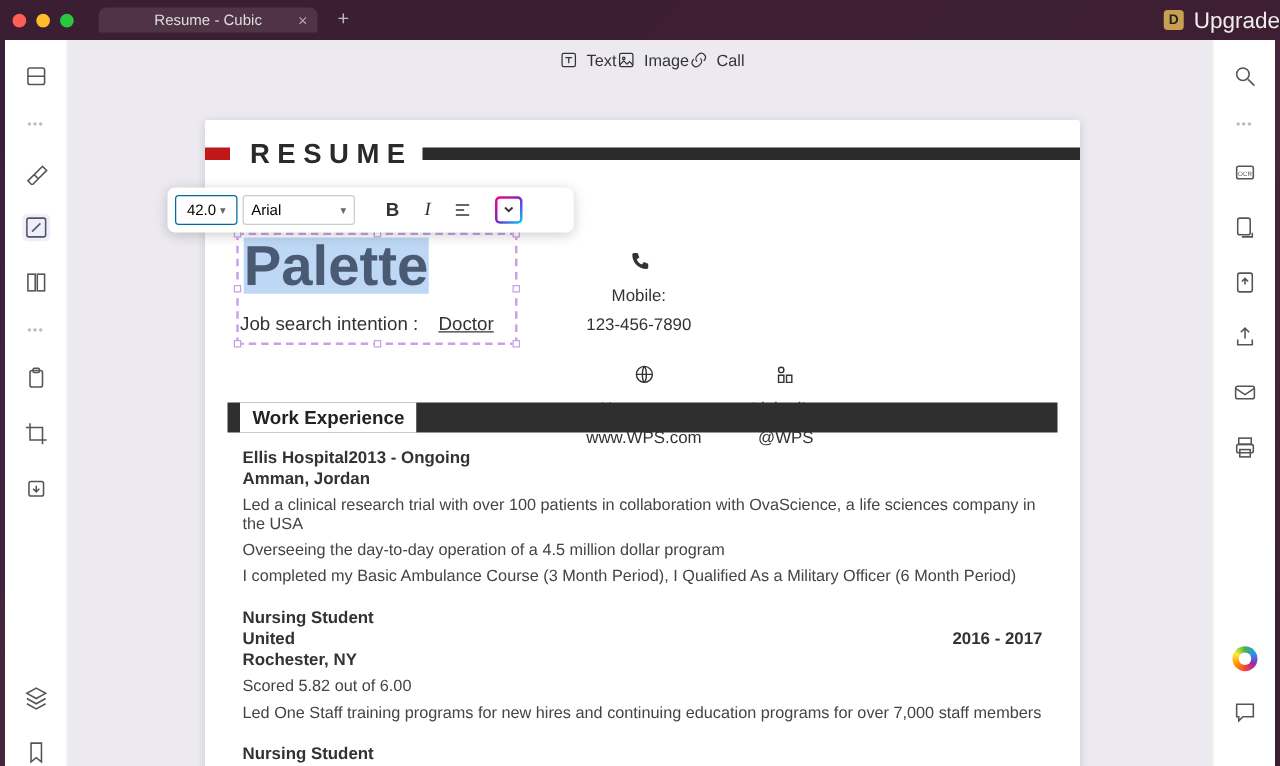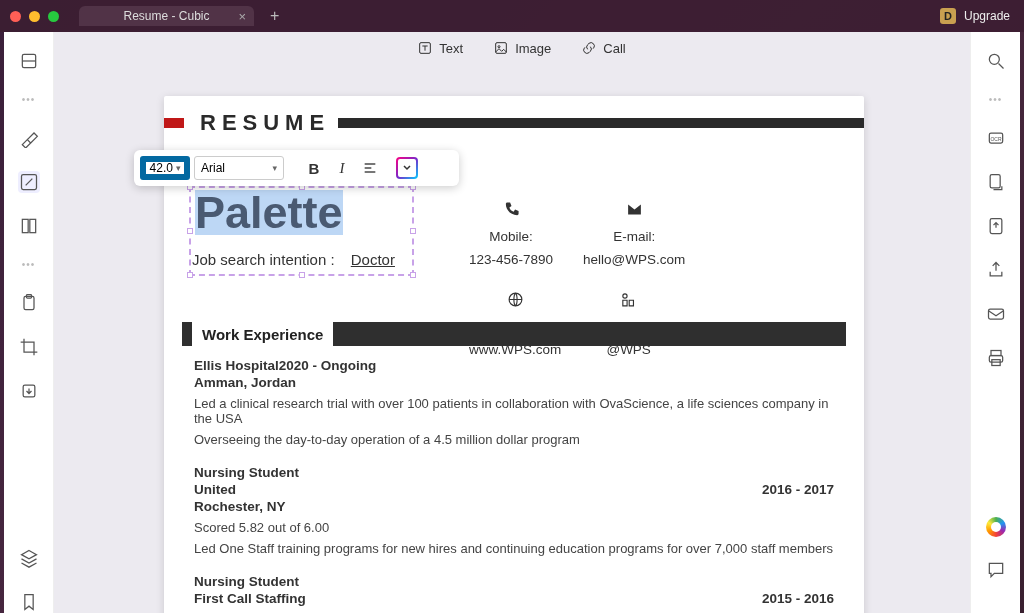--- a/index.html
+++ b/index.html
@@ -11,56 +11,56 @@
   .traffic { display: flex; gap: 8px; padding-left: 10px; }
   .dot { width: 11px; height: 11px; border-radius: 50%; }
   .dot.red { background:#ff5f56; }
   .dot.yellow { background:#ffbd2e; }
   .dot.green { background:#27c93f; }
   .tab { margin-left: 20px; height: 20px; width: 175px; background: rgba(90,60,80,0.7); border-radius: 6px 6px 0 0; display:flex; align-items:center; justify-content:center; position:relative; color:#ddd; font-size:12px; }
   .tab-close { position:absolute; right:8px; color:#aaa; font-size:13px; }
   .newtab { margin-left:10px; color:#bbb; font-size:16px; padding:0 6px; }
   .spacer { flex:1; }
   .user-badge { width:16px; height:16px; background:#c9a050; color:#222; font-size:11px; font-weight:600; display:flex; align-items:center; justify-content:center; border-radius:3px; margin-right:8px; }
-  .upgrade { color:#eee; font-size:12px; margin-right:14px; }
+  .upgrade { color:#eee; font-size:18px; }
 
   
   .app { display:flex; height: calc(613px - 32px); background:#eceaf0; border-radius: 8px 8px 0 0; margin: 0 4px; }
 
   .leftbar, .rightbar { width:50px; background:#fff; display:flex; flex-direction:column; align-items:center; padding-top:18px; gap:22px; }
   .rightbar { border-left:1px solid #eee; }
   .leftbar { border-right:1px solid #eee; }
   .sideicon { width:22px; height:22px; color:#555; display:flex; align-items:center; justify-content:center; cursor:pointer; }
   .sideicon svg { width:20px; height:20px; stroke:#555; fill:none; stroke-width:1.5; }
   .sideicon.active { background:#eef; border-radius:4px; }
   .side-spacer { flex:1; }
   .dots3 { color:#bbb; font-size:10px; letter-spacing:1px; }
   .rainbow { width:20px; height:20px; border-radius:50%; background: conic-gradient(#4caf50,#2196f3,#9c27b0,#f44336,#ff9800,#ffeb3b,#4caf50); position:relative; }
   .rainbow::after { content:''; position:absolute; inset:5px; background:#fff; border-radius:50%; }
 
   .canvas { flex:1; position:relative; overflow:hidden; }
 
   
-  .quicktools { position:absolute; top:8px; left:0; right:0; display:flex; justify-content:center; gap:30px; font-size:13px; color:#333;padding-left:19px; }
+  .quicktools { position:absolute; top:8px; left:0; right:0; display:flex; justify-content:center; font-size:13px; color:#333;padding-left:19px; }
   .qt { display:flex; align-items:center; gap:6px; cursor:pointer; }
   .qt svg { width:16px; height:16px; stroke:#333; fill:none; stroke-width:1.5; }
 
   
   .page { position:absolute; top:64px; left:110px; width:700px; height:560px; background:#fff; box-shadow:0 2px 8px rgba(0,0,0,0.15); border-radius:2px; }
 
   
   .banner { position:absolute; top:18px; left:0; right:0; height:18px; display:flex; align-items:center; }
   .banner-red { width:20px; height:10px; background:#c01818; }
   .banner-gap { width:8px; }
   .banner-title { font-size:22px; font-weight:700; letter-spacing:6px; color:#2a2a2a; padding:0 8px; }
   .banner-bar { flex:1; height:10px; background:#2a2a2a; }
 
   
   .edit-toolbar { position:absolute; top:118px; left:80px; width:325px; height:36px; background:#fff; border-radius:6px; box-shadow:0 2px 10px rgba(0,0,0,0.2); display:flex; align-items:center; padding:0 6px; gap:4px; z-index:5; }
-  .fsize { width:50px; height:24px; border:6px solid #0369a1; border-radius:3px; font-size:12px; display:flex; align-items:center; justify-content:center; gap:3px; }
+  .fsize { width:50px; height:24px; border:1px solid #0369a1; border-radius:3px; font-size:12px; display:flex; align-items:center; justify-content:center; gap:3px; }
   .ffam { width:90px; height:24px; border:1px solid #ccc; border-radius:3px; font-size:12px; display:flex; align-items:center; padding:0 6px; justify-content:space-between; }
   .tbtn { width:24px; height:24px; display:flex; align-items:center; justify-content:center; color:#333; font-size:15px; }
   .tbtn.bold { font-weight:700; }
   .tbtn.italic { font-style:italic; font-family:Georgia, serif; }
   .colorbtn { width:22px; height:22px; border-radius:4px; background:linear-gradient(135deg,#ff0080,#7928ca,#00d4ff); position:relative; display:flex; align-items:center; justify-content:center; }
   .colorbtn::after { content:''; position:absolute; inset:2px; background:#fff; border-radius:2px; }
   .colorbtn svg { position:relative; z-index:1; width:10px; height:10px; }
   .caret { font-size:9px; color:#666; }
 
   
@@ -251,27 +251,20 @@
 
       <div class="contacts">
         <div class="crow">
           <div class="citem">
             <span class="cfill"><svg viewBox="0 0 24 24">
                   <path d="M6 2h4l2 5-3 2c1 3 3 5 6 6l2-3 5 2v4c0 1-1 2-2 2C11 20 4 13 4 4c0-1 1-2 2-2z"></path>
                 </svg></span>
             <span>Mobile:</span>
             <span>123-456-7890</span>
           </div>
-          <div class="citem">
-            <span class="cfill"><svg viewBox="0 0 24 24">
-                  <path d="M3 5h18v14H3z M3 5l9 7 9-7"></path>
-                </svg></span>
-            <span>E-mail:</span>
-            <span>hello@WPS.com</span>
-          </div>
         </div>
         <div class="crow">
           <div class="citem">
             <span><svg viewBox="0 0 24 24">
                   <circle cx="12" cy="12" r="9"></circle>
                   <path d="M3 12h18M12 3c3 3 3 15 0 18M12 3c-3 3-3 15 0 18"></path>
                 </svg></span>
             <span>Homepage:</span>
             <span>www.WPS.com</span>
           </div>
@@ -286,25 +279,26 @@
         </div>
       </div>
 
       <div class="secbar"></div>
       <div class="sectitle">Work Experience</div>
 
       <div class="entries">
         <div class="entry">
           <div class="line1">
             <span>Ellis Hospital</span>
-            <span>2020  - Ongoing</span>
+            <span>2013  - Ongoing</span>
           </div>
           <div class="line2">Amman,   Jordan</div>
           <div class="bullet">Led a  clinical research trial with over 100 patients in collaboration with OvaScience, a life sciences company in the USA</div>
           <div class="bullet">Overseeing the day-to-day operation of a 4.5 million dollar program</div>
+          <div class="bullet">I completed my Basic Ambulance Course (3 Month Period), I Qualified As a Military Officer (6 Month Period)</div>
         </div>
         <div class="entry">
           <div class="line2">Nursing Student</div>
           <div class="linejust">
             <span>United</span>
             <span>2016 - 2017</span>
           </div>
           <div class="line-sub">Rochester, NY</div>
           <div class="bullet">Scored 5.82 out of 6.00</div>
           <div class="bullet">Led  One  Staff  training  programs  for  new hires and continuing education programs for over 7,000 staff members</div>

